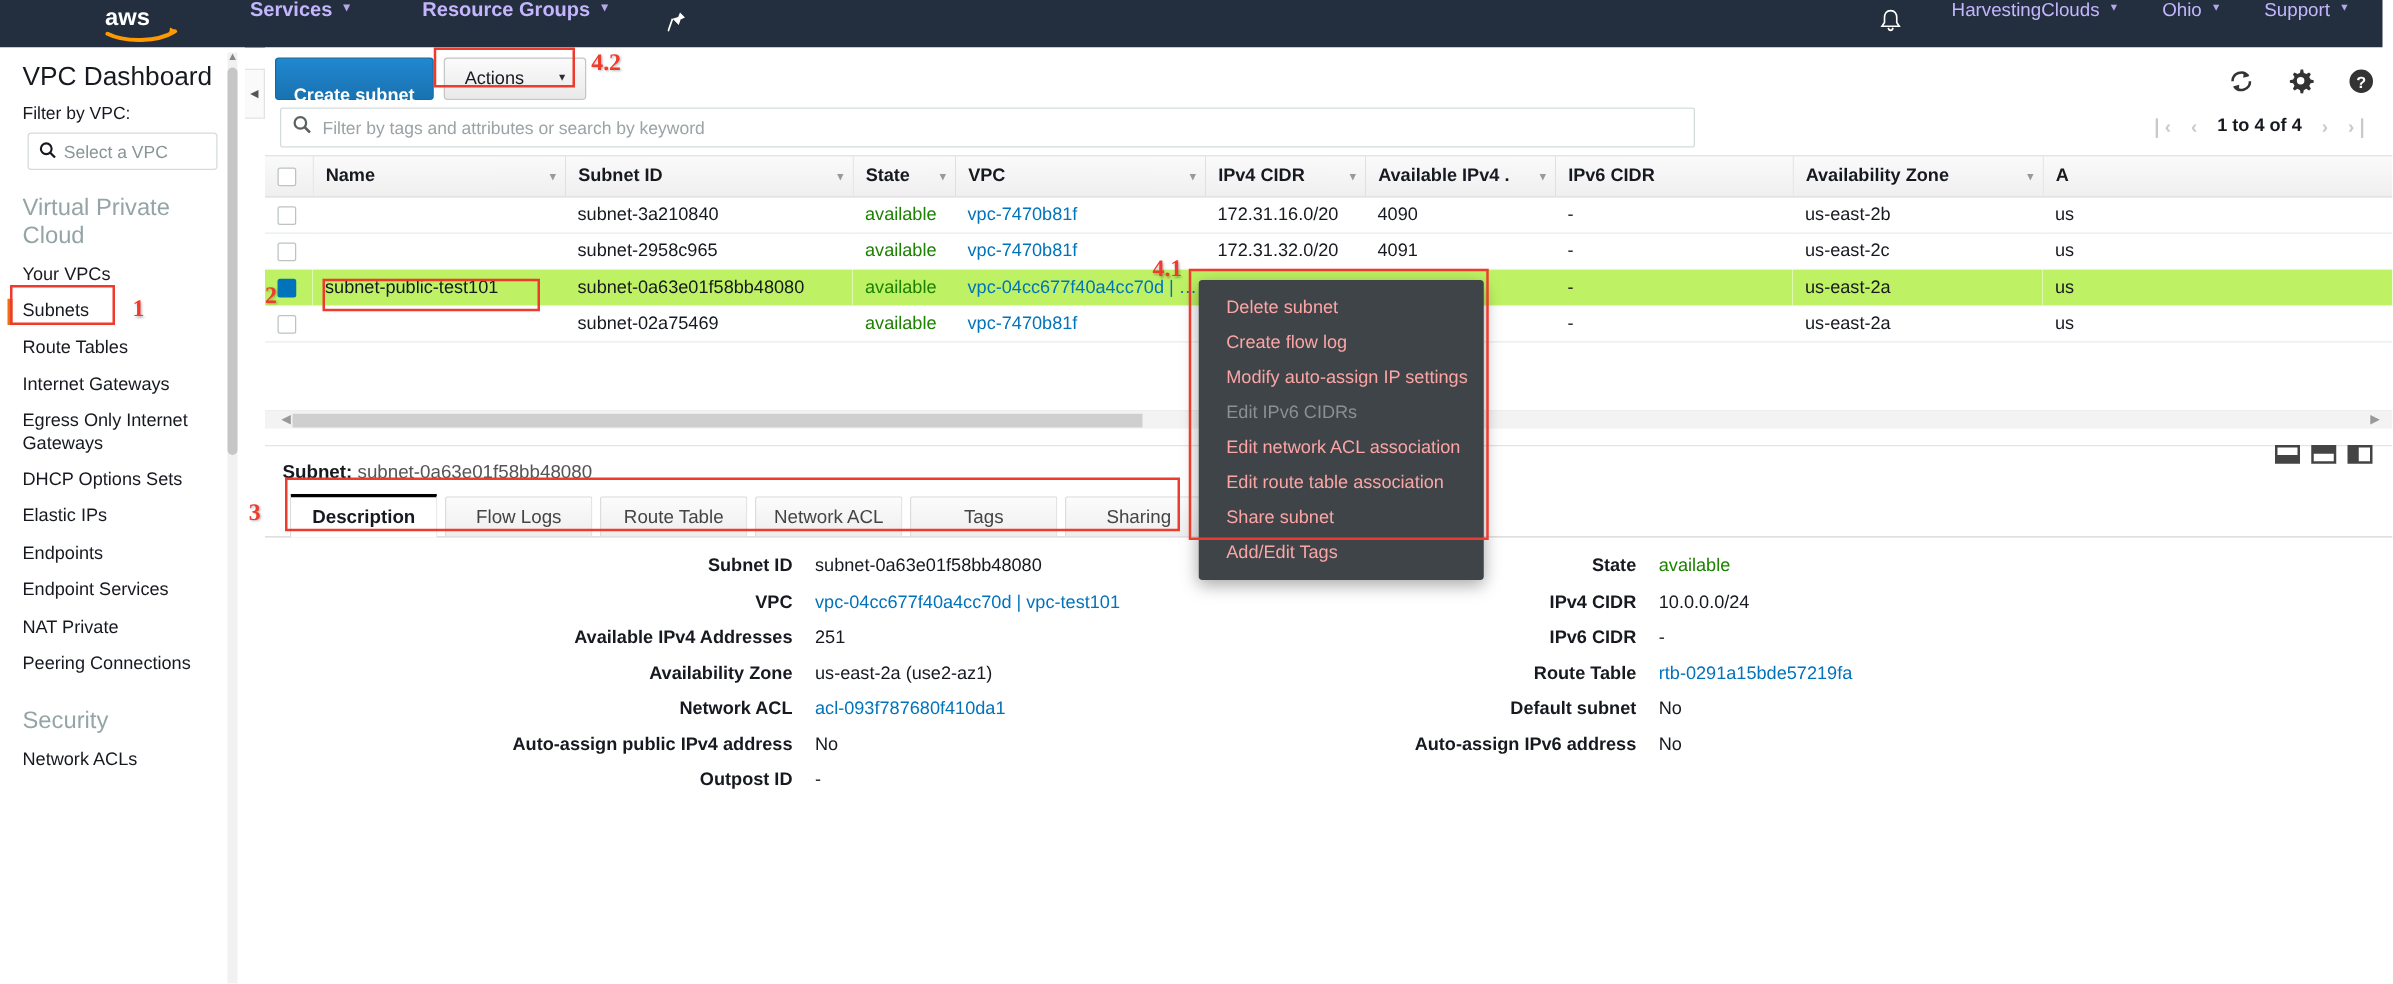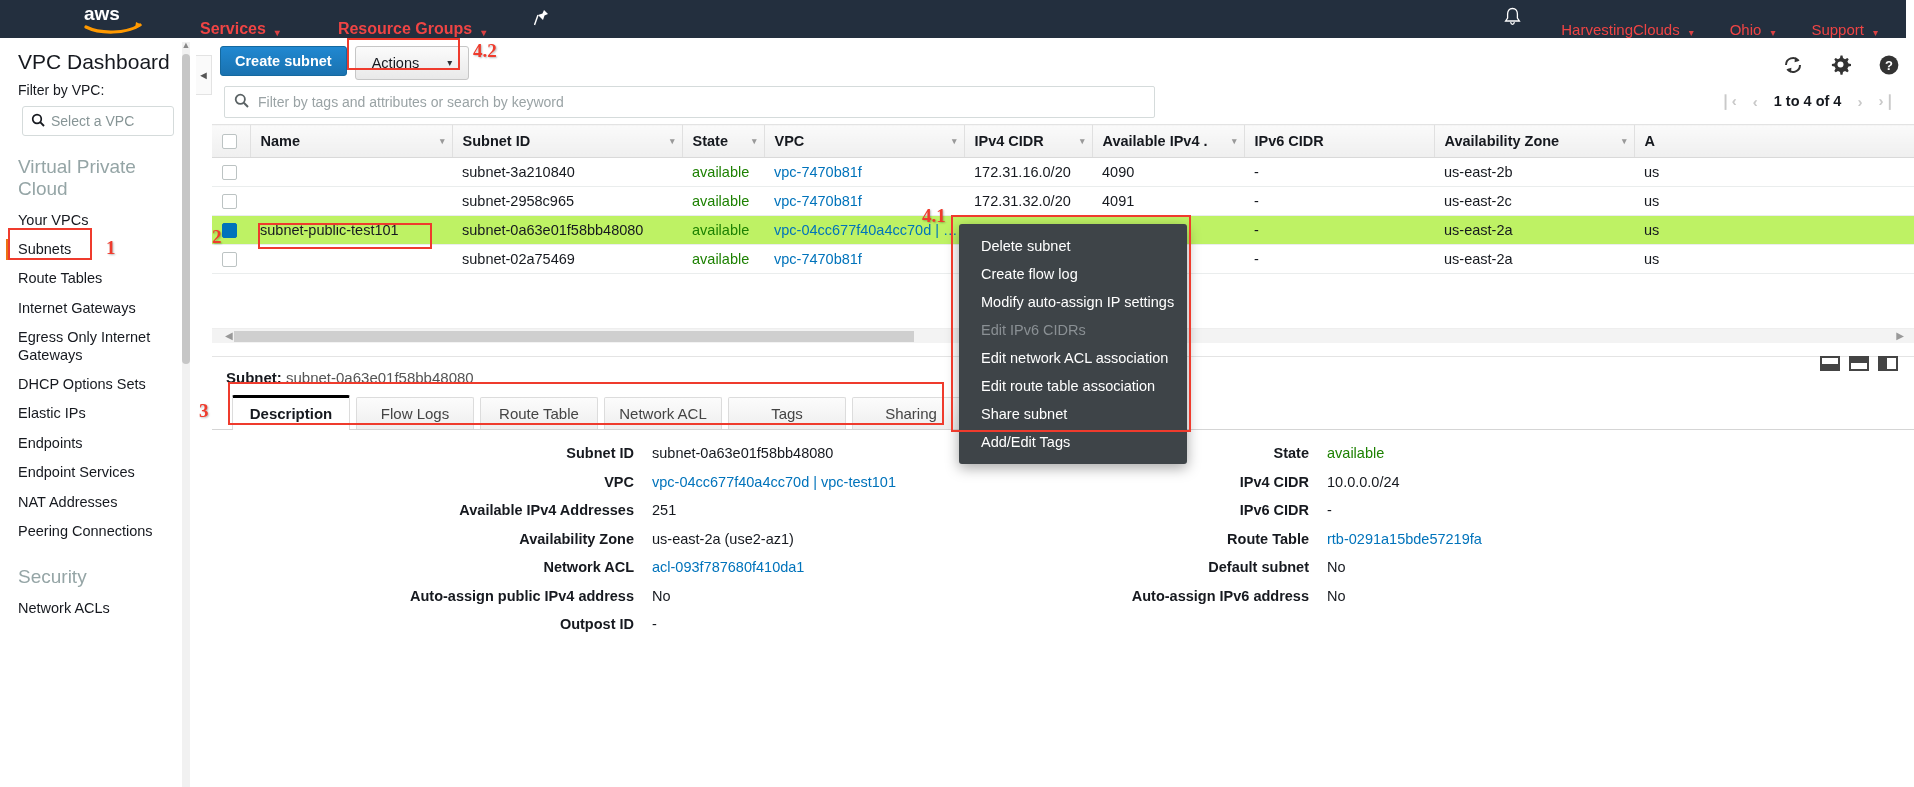--- a/index.html
+++ b/index.html
@@ -11,22 +11,22 @@
   }
   body { position: relative; }
 
   
   #topnav {
     position: absolute; left: 0; top: 0; width: 1906px; height: 38px;
     background: #232f3e; display: flex; align-items: center;
   }
   .aws-logo { margin-left: 46px; width: 62px; height: 30px; position: relative; }
   .nav-item {
-    color: #ef4444; font-size: 16px; font-weight: bold;
-    display: flex; align-items: flex-end; gap: 9px;
+    color: #c4b5fd; font-size: 16px; font-weight: bold;
+    display: flex; align-items: flex-start; gap: 9px;
     padding: 0 18px; height: 38px; cursor: pointer;
   }
   .nav-item.light { font-weight: normal; font-size: 15px; }
   .caret { font-size: 10px; opacity: .9; }
   #nav-left { display: flex; align-items: center; margin-left: 38px; }
   #nav-right { margin-left: auto; display: flex; align-items: center; padding-right: 10px; }
   .pin-icon { color: #fff; font-size: 15px; padding: 0 16px; cursor: pointer; }
   .bell-icon { color: #fff; font-size: 17px; padding: 0 22px; cursor: pointer; }
 
   
@@ -80,39 +80,39 @@
   #main {
     position: absolute; left: 212px; top: 38px;
     width: 1702px; height: 749px; background: #fff;
   }
 
   
   #toolbar { position: relative; height: 46px; padding: 8px 0 0 8px; display: flex; align-items: flex-start; }
   #btn-create {
     background: #1f89ce; background-image: linear-gradient(#2088d1,#1a72b0);
     border: 1px solid #15699f; border-radius: 3px; color: #fff;
-    font-size: 14.5px; font-weight: bold; padding: 0 14px; height: 30px;
+    font-size: 14.5px; font-weight: bold; padding: 16px 14px; height: 30px;
     line-height: 28px; cursor: pointer;
   }
   #btn-actions {
     margin-left: 8px; background-image: linear-gradient(#fbfbfb,#e9e9e9);
     border: 1px solid #c6c6c6; border-radius: 3px; color: #16191f;
     font-size: 14.5px; font-weight: normal; height: 30px; line-height: 28px;
     padding: 16px 16px; cursor: pointer; display: flex; align-items: center; gap: 28px;
   }
   #tool-icons {
     position: absolute; right: 14px; top: 16px; display: flex; align-items: center; gap: 26px;
     color: #444;
   }
   .tool-ico { cursor: pointer; width: 22px; height: 22px; }
 
   
   #searchrow { position: relative; height: 40px; padding-left: 10px; }
   #searchbox {
-    position: absolute; left: 12px; top: 2px; width: 931px; height: 32px;
+    position: absolute; left: 12px; top: 2px; width: 1132px; height: 32px;
     border: 1px solid #d5dbdb; border-radius: 2px; background: #fff;
     display: flex; align-items: center; padding-left: 9px; gap: 9px;
   }
   #searchbox .ph { font-size: 14px; color: #9aa3a5; }
   #pager {
     position: absolute; right: 18px; top: 2px; height: 30px;
     display: flex; align-items: center; gap: 16px;
     font-size: 14.5px; font-weight: bold; color: #16191f;
   }
   .pg-arrow { color: #b4b4b4; font-size: 15px; cursor: pointer; }
@@ -211,21 +211,21 @@
   .kvrow .v.link { color: #0073bb; cursor: pointer; }
   .kvrow .v.green { color: #1d8102; }
 
   
   #dropdown {
     position: absolute; left: 959px; top: 224px; width: 228px;
     background: #3e4448; border-radius: 3px; padding: 8px 0;
     box-shadow: 0 4px 14px rgba(0,0,0,.35); z-index: 50;
   }
   #dropdown .mi {
-    font-size: 14.5px; color: #ffffff; padding: 6px 0 6px 22px; cursor: pointer;
+    font-size: 14.5px; color: #fca5a5; padding: 6px 0 6px 22px; cursor: pointer;
     white-space: nowrap;
   }
   #dropdown .mi.disabled { color: #8a9094; cursor: default; }
 
   
   .ann-box { position: absolute; border: 2px solid #ef3b2d; z-index: 60; pointer-events: none; }
   .ann-num {
     position: absolute; z-index: 61; color: #ef3b2d; font-size: 19px;
     font-weight: bold; font-family: "Liberation Serif", serif;
     text-shadow: 1px 1px 2px rgba(0,0,0,.28); pointer-events: none;
@@ -296,21 +296,21 @@
   <div class="sb-section">Virtual Private Cloud</div>
   <div class="sb-link">Your VPCs</div>
   <div class="sb-link active">Subnets</div>
   <div class="sb-link">Route Tables</div>
   <div class="sb-link">Internet Gateways</div>
   <div class="sb-link">Egress Only Internet Gateways</div>
   <div class="sb-link">DHCP Options Sets</div>
   <div class="sb-link">Elastic IPs</div>
   <div class="sb-link">Endpoints</div>
   <div class="sb-link">Endpoint Services</div>
-  <div class="sb-link">NAT Addresses</div>
+  <div class="sb-link">NAT Private</div>
   <div class="sb-link">Peering Connections</div>
 
   <div class="sb-section">Security</div>
   <div class="sb-link">Network ACLs</div>
 
   <div id="sb-scroll">
     <div class="uparr">▲</div>
     <div class="thumb"></div>
   </div>
 </div>

